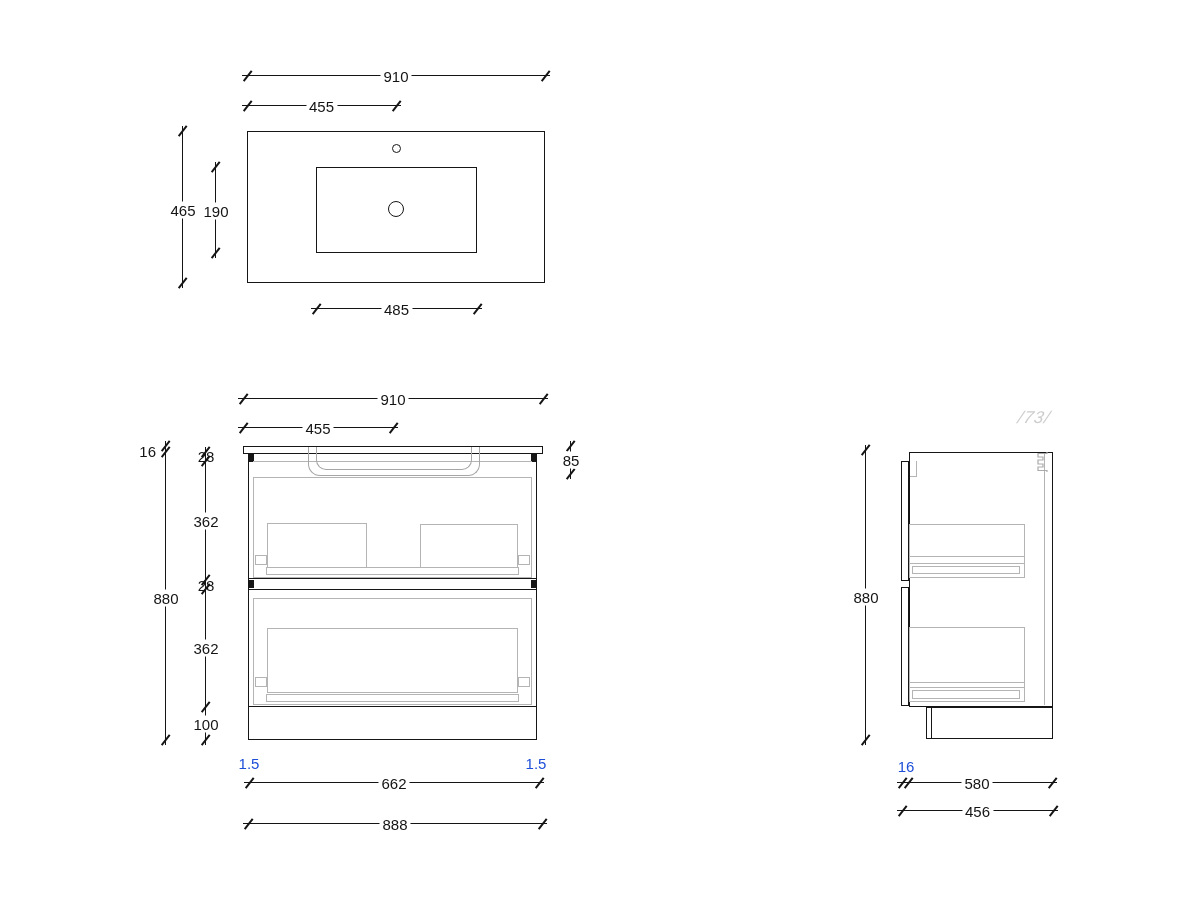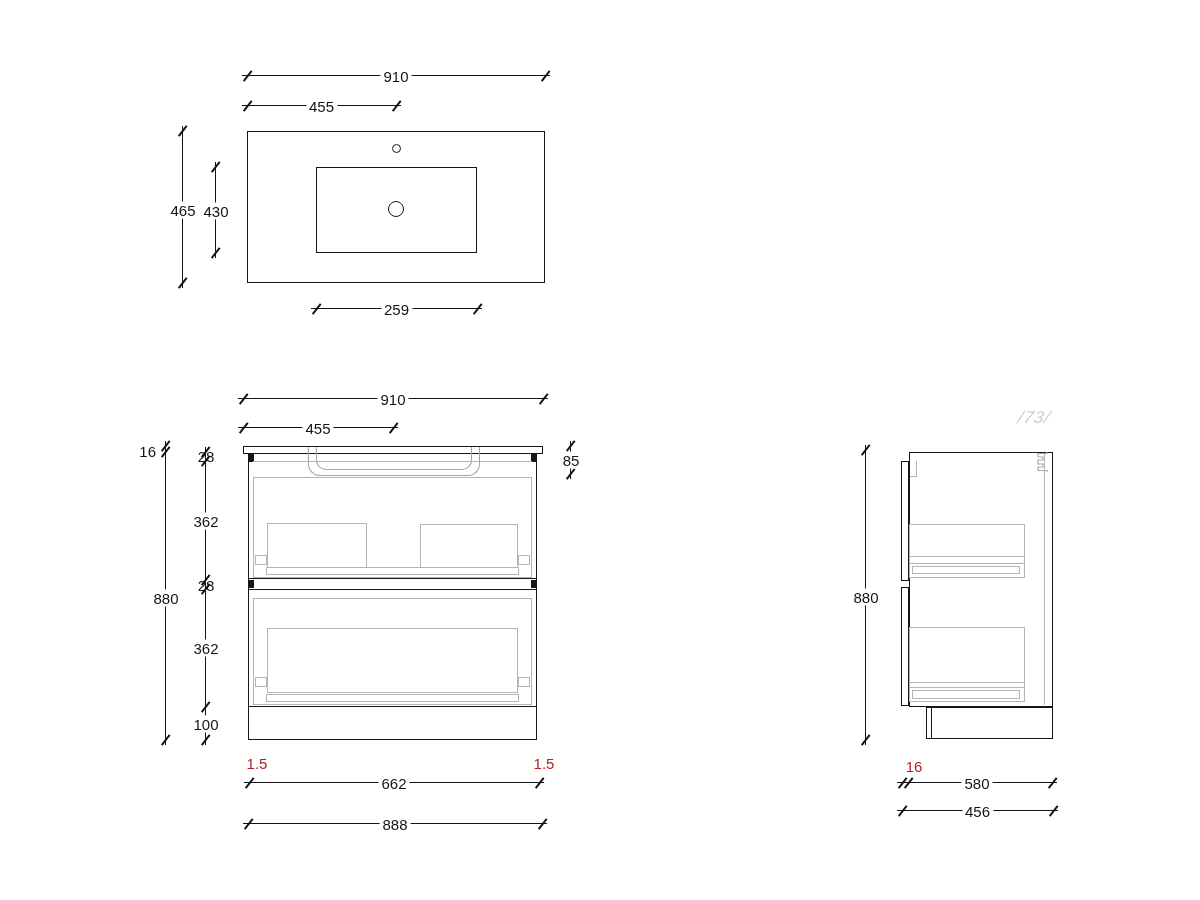--- a/index.html
+++ b/index.html
@@ -24,21 +24,21 @@
   .tick{position:absolute;width:13px;height:1.5px;background:#141414;}
   .dimh .tick{top:-0.8px;margin-left:-6.5px;transform:rotate(-52deg);}
   .dimv .tick{left:-7px;margin-top:-0.8px;transform:rotate(-52deg);}
   .dlabel{
     position:absolute;background:#fff;padding:0 3px;font-size:15px;line-height:17px;
     white-space:nowrap;color:#141414;
   }
   .dimh .dlabel{left:50%;top:0;transform:translate(-50%,-50%);}
   .dimv .dlabel{left:0;transform:translate(-50%,-50%);}
   .dlabel.nobg{background:transparent;}
-  .freelabel{position:absolute;font-size:15px;line-height:17px;color:#b91c1c;transform:translate(-50%,-50%);white-space:nowrap;margin-left:8px;}
+  .freelabel{position:absolute;font-size:15px;line-height:17px;color:#1d4ed8;transform:translate(-50%,-50%);white-space:nowrap;}
   .watermark{position:absolute;font-size:17px;font-style:italic;color:#cdcdcd;transform:skewX(-12deg);letter-spacing:1px;}
 </style>
 </head>
 <body>
 
 <div id="canvas">
 
   <div>
 
     <div class="dimh" style="left:242px;top:75px;width:308px;">
@@ -63,27 +63,27 @@
 
     <div class="dimv" style="left:182px;top:126px;height:162px;">
       <i class="tick" style="top:5px;"></i>
       <i class="tick" style="top:157px;"></i>
       <span class="dlabel" style="top:84px;">465</span>
     </div>
 
     <div class="dimv" style="left:215px;top:162px;height:96px;">
       <i class="tick" style="top:5px;"></i>
       <i class="tick" style="top:91px;"></i>
-      <span class="dlabel" style="top:49px;">430</span>
+      <span class="dlabel" style="top:49px;">190</span>
     </div>
 
     <div class="dimh" style="left:311px;top:308px;width:171px;">
       <i class="tick" style="left:5px;"></i>
       <i class="tick" style="left:166px;"></i>
-      <span class="dlabel">259</span>
+      <span class="dlabel">485</span>
     </div>
   </div>
 
   <div>
 
     <div class="dimh" style="left:238px;top:398px;width:310px;">
       <i class="tick" style="left:5px;"></i>
       <i class="tick" style="left:305px;"></i>
       <span class="dlabel">910</span>
     </div>

